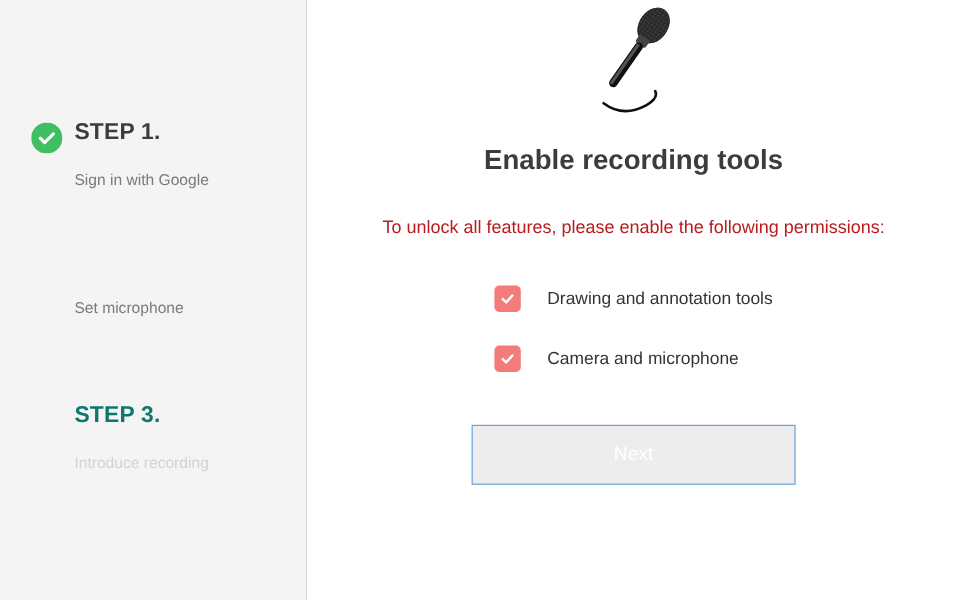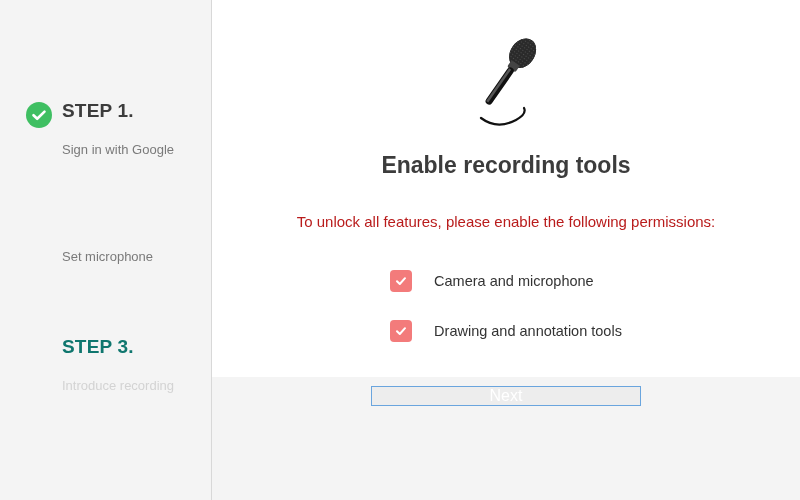--- a/index.html
+++ b/index.html
@@ -3,21 +3,21 @@
 <meta charset="utf-8">
 <style>
   * { box-sizing: border-box; margin: 0; padding: 0; }
   html, body { width: 800px; height: 500px; overflow: hidden; }
   body {
     font-family: -apple-system, BlinkMacSystemFont, "Segoe UI", Helvetica, Arial, sans-serif;
     background: #f4f4f4;
     display: flex;
   }
   .sidebar {
-    width: 212px;
+    width: 256px;
     height: 500px;
     background: #f4f4f4;
     border-right: 1px solid #d8d8d8;
     padding-top: 100px;
     padding-left: 26px;
   }
   .step {
     display: flex;
     align-items: flex-start;
     gap: 10px;
@@ -42,26 +42,25 @@
   .step-desc {
     font-size: 13px;
     color: #7a7a7a;
     margin-top: 20px;
   }
   .step-dim .step-title { color: #0f766e; }
   .step-dim .step-desc { color: #d3d3d3; }
 
   .main {
     flex: 1;
-    height: 377px;
+    height: 500px;
     background: #ffffff;
     display: flex;
     flex-direction: column;
     align-items: center;
-    padding-top: 32px;
   }
   .mic {
     width: 90px;
     height: 98px;
     display: flex;
     align-items: center;
     justify-content: center;
   }
   .heading {
     font-size: 23px;
@@ -174,29 +173,29 @@
   <p class="subtext">To unlock all features, please enable the following permissions:</p>
 
   <div class="perm-list">
 
     <div class="perm-item">
       <div class="checkbox">
         <svg width="14" height="14" viewBox="0 0 14 14">
           <path d="M3 7.2 L5.8 10 L11 4.2" stroke="#ffffff" stroke-width="2" fill="none" stroke-linecap="round" stroke-linejoin="round"></path>
         </svg>
       </div>
-      <span class="perm-label">Camera and microphone</span>
+      <span class="perm-label">Drawing and annotation tools</span>
     </div>
 
     <div class="perm-item">
       <div class="checkbox">
         <svg width="14" height="14" viewBox="0 0 14 14">
           <path d="M3 7.2 L5.8 10 L11 4.2" stroke="#ffffff" stroke-width="2" fill="none" stroke-linecap="round" stroke-linejoin="round"></path>
         </svg>
       </div>
-      <span class="perm-label">Drawing and annotation tools</span>
+      <span class="perm-label">Camera and microphone</span>
     </div>
 
   </div>
 
   <button class="next-btn">Next</button>
 
 </div>
 
 </body></html>

